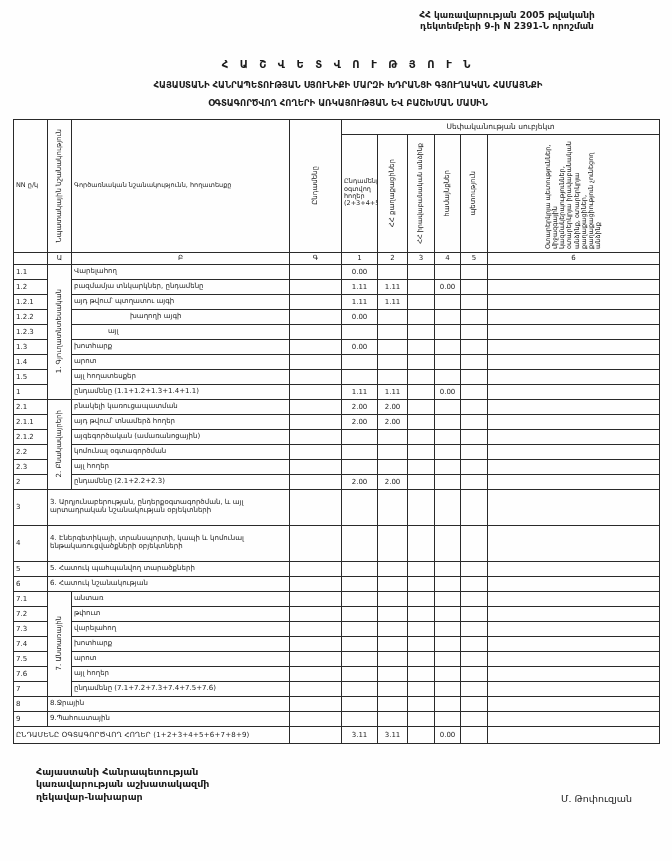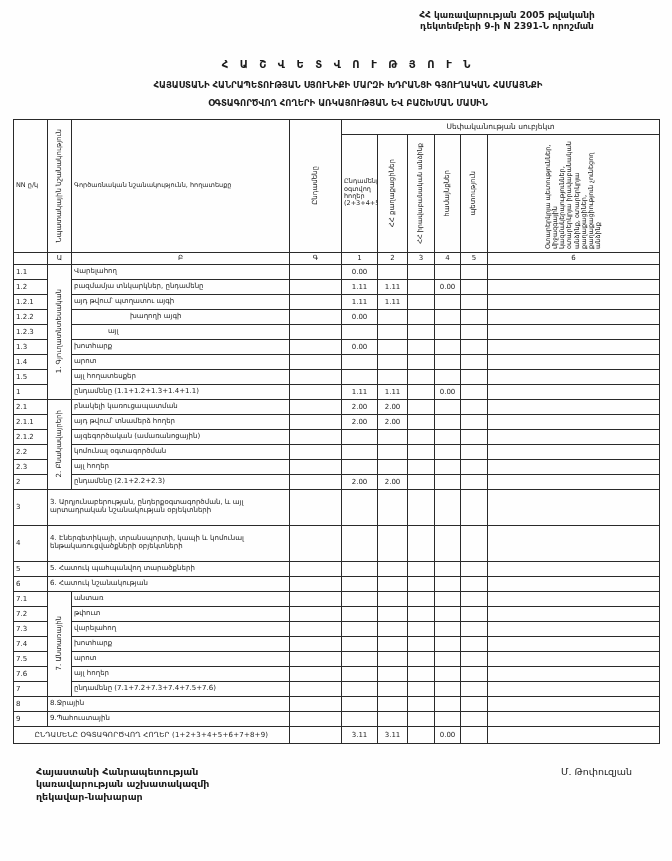--- a/index.html
+++ b/index.html
@@ -69,30 +69,31 @@
 
   tbody tr { height: 15px; }
   tbody tr.tall { height: 36px; }
   tbody tr.total-row { height: 17px; }
   td.row-num { text-align: left; padding-left: 3px; }
   td.row-label { text-align: left; line-height: 1.1; }
   td.val { text-align: center; }
   td.section-cell { text-align: center; }
   .section-label { font-size: 7px; }
   td.total-label {
-    text-align: center;
+    text-align: left;
     font-weight: bold;
     font-size: 7px;
     letter-spacing: 0.2px;
   }
 
   
   .footer {
     margin-top: 22px;
     display: flex;
+    align-items: flex-end;
     justify-content: space-between;
     padding: 0 40px 0 36px;
   }
   .footer-left { font-size: 9.5px; font-weight: bold; line-height: 1.35; }
   .footer-sign { font-size: 9.5px; font-weight: normal; }
 </style>
 </head>
 <body>
 
 <div class="page">

